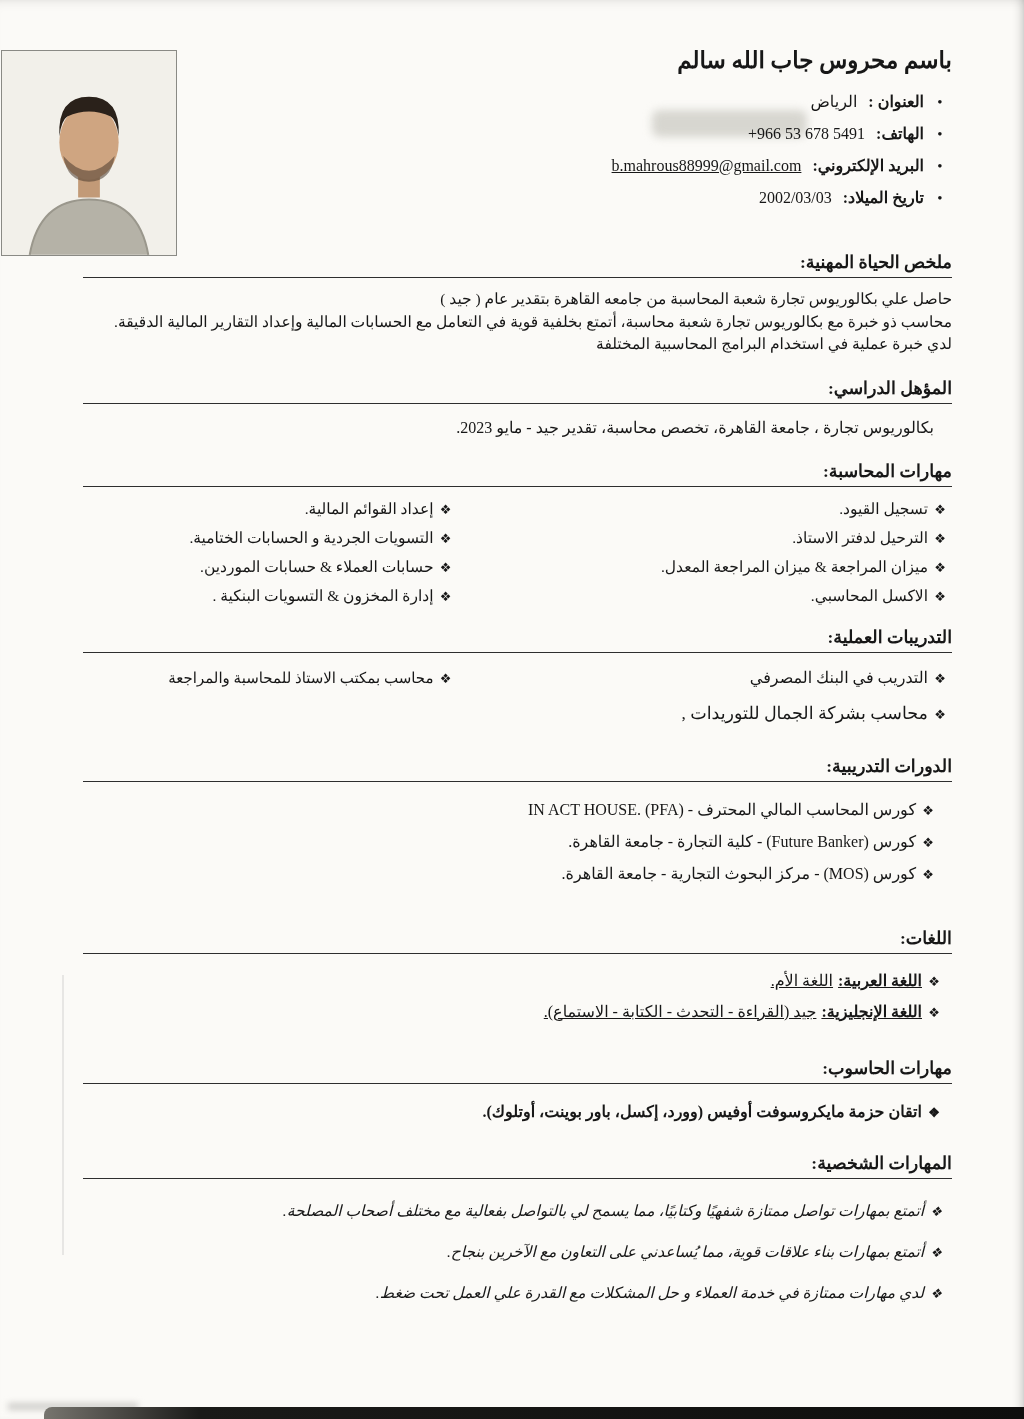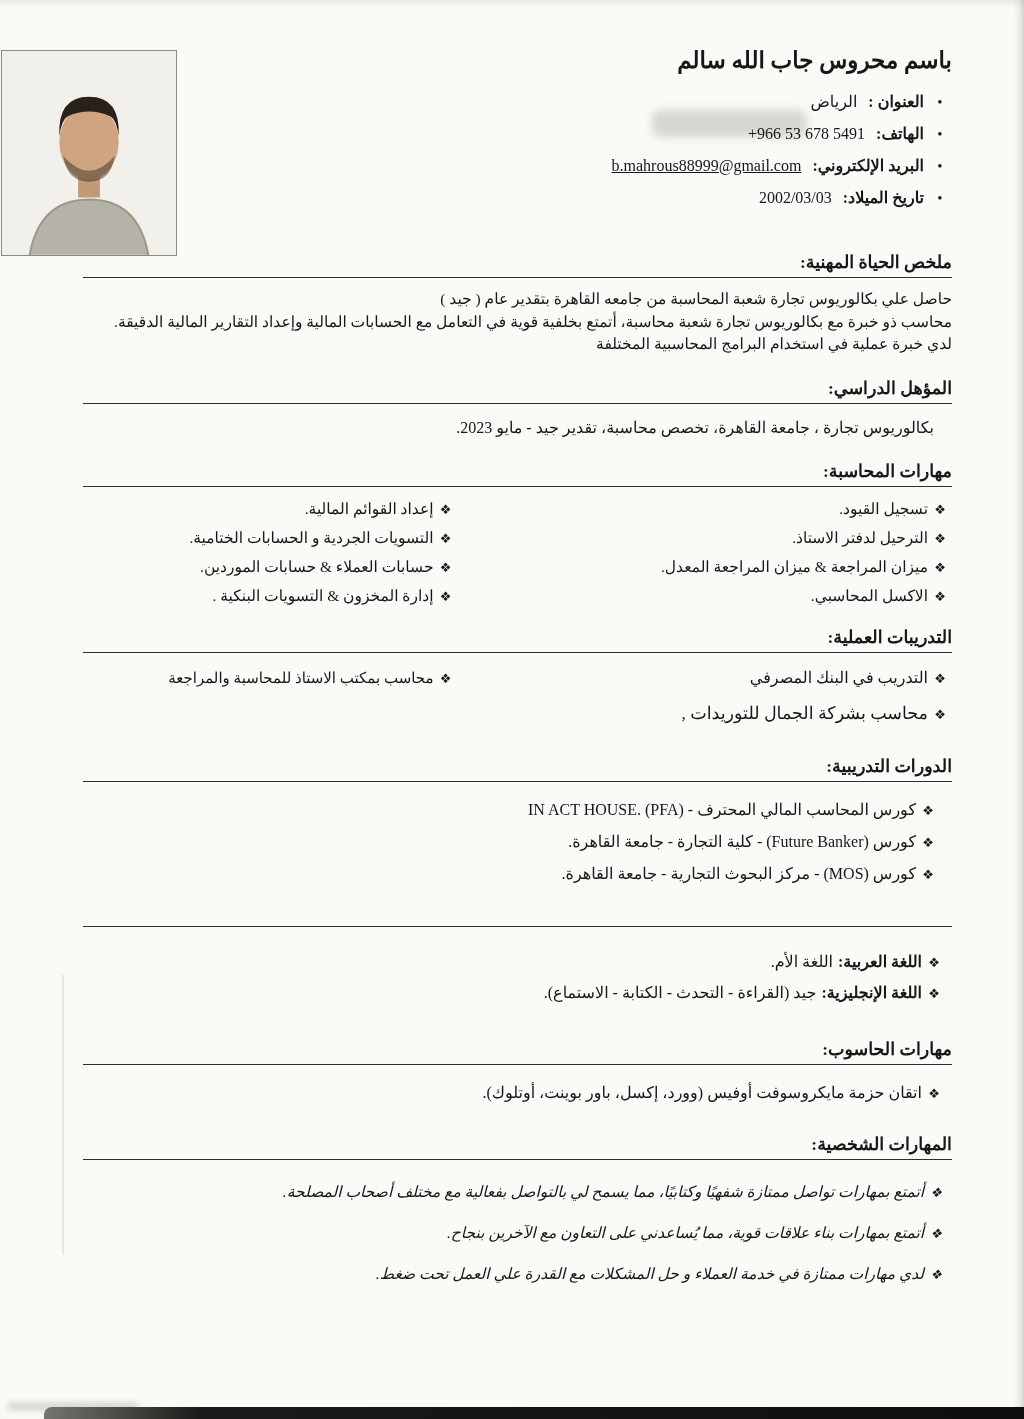--- a/index.html
+++ b/index.html
@@ -56,26 +56,26 @@
   .col-left { padding-right: 60px; }
   .skill-item { line-height: 28px; font-size: 15.5px; }
   .diamond { display: inline-block; width: 24px; text-align: center; font-size: 13px; }
   .train-item { line-height: 34px; font-size: 16px; }
   .train-item.big { font-size: 17.5px; }
   .train-item.small { font-size: 15px; }
 
   .course-list { margin-top: 12px; padding-right: 12px; }
   .course-item { line-height: 31px; font-size: 16px; }
 
-  .lang-list { margin-top: 20px; padding-right: 6px; }
+  .lang-list { margin-top: 12px; padding-right: 6px; text-decoration: underline; }
   .lang-item { line-height: 30px; font-size: 16px; }
   .lang-lead { font-weight: 700; }
   .lang-rest { margin-right: 5px; }
 
-  .comp-list { margin-top: 14px; padding-right: 6px; }
+  .comp-list { margin-top: 14px; padding-right: 6px; font-weight: bold; }
   .comp-item { line-height: 28px; font-size: 16px; }
 
   .pers-list { margin-top: 12px; padding-right: 4px; }
   .pers-item { line-height: 40px; font-size: 15.5px; font-style: italic; }
 
   
   .fold { position: absolute; left: 62px; top: 975px; width: 2px; height: 280px; background: rgba(120,120,120,.15); }
   .scan-smudge { position: absolute; left: 8px; bottom: 9px; width: 130px; height: 7px; background: #cfcecb; filter: blur(3px); }
   .scan-bottom {
     position: absolute; left: 44px; right: 0; bottom: 0; height: 12px;
@@ -182,20 +182,21 @@
       <div class="sec-title">الدورات التدريبية:</div>
       <hr class="rule">
       <div class="course-list">
         <div class="course-item"><span class="diamond">❖</span><span>كورس المحاسب المالي المحترف - IN ACT HOUSE. (PFA)</span></div>
         <div class="course-item"><span class="diamond">❖</span><span>كورس (Future Banker) - كلية التجارة - جامعة القاهرة.</span></div>
         <div class="course-item"><span class="diamond">❖</span><span>كورس (MOS) - مركز البحوث التجارية - جامعة القاهرة.</span></div>
       </div>
     </div>
 
     <div class="section s-lang">
+      <div class="sec-title">اللغات:</div>
       <hr class="rule">
       <div class="lang-list">
         <div class="lang-item"><span class="diamond">❖</span><span class="lang-lead">اللغة العربية:</span><span class="lang-rest">اللغة الأم.</span></div>
         <div class="lang-item"><span class="diamond">❖</span><span class="lang-lead">اللغة الإنجليزية:</span><span class="lang-rest">جيد (القراءة - التحدث - الكتابة - الاستماع).</span></div>
       </div>
     </div>
 
     <div class="section s-comp">
       <div class="sec-title">مهارات الحاسوب:</div>
       <hr class="rule">

